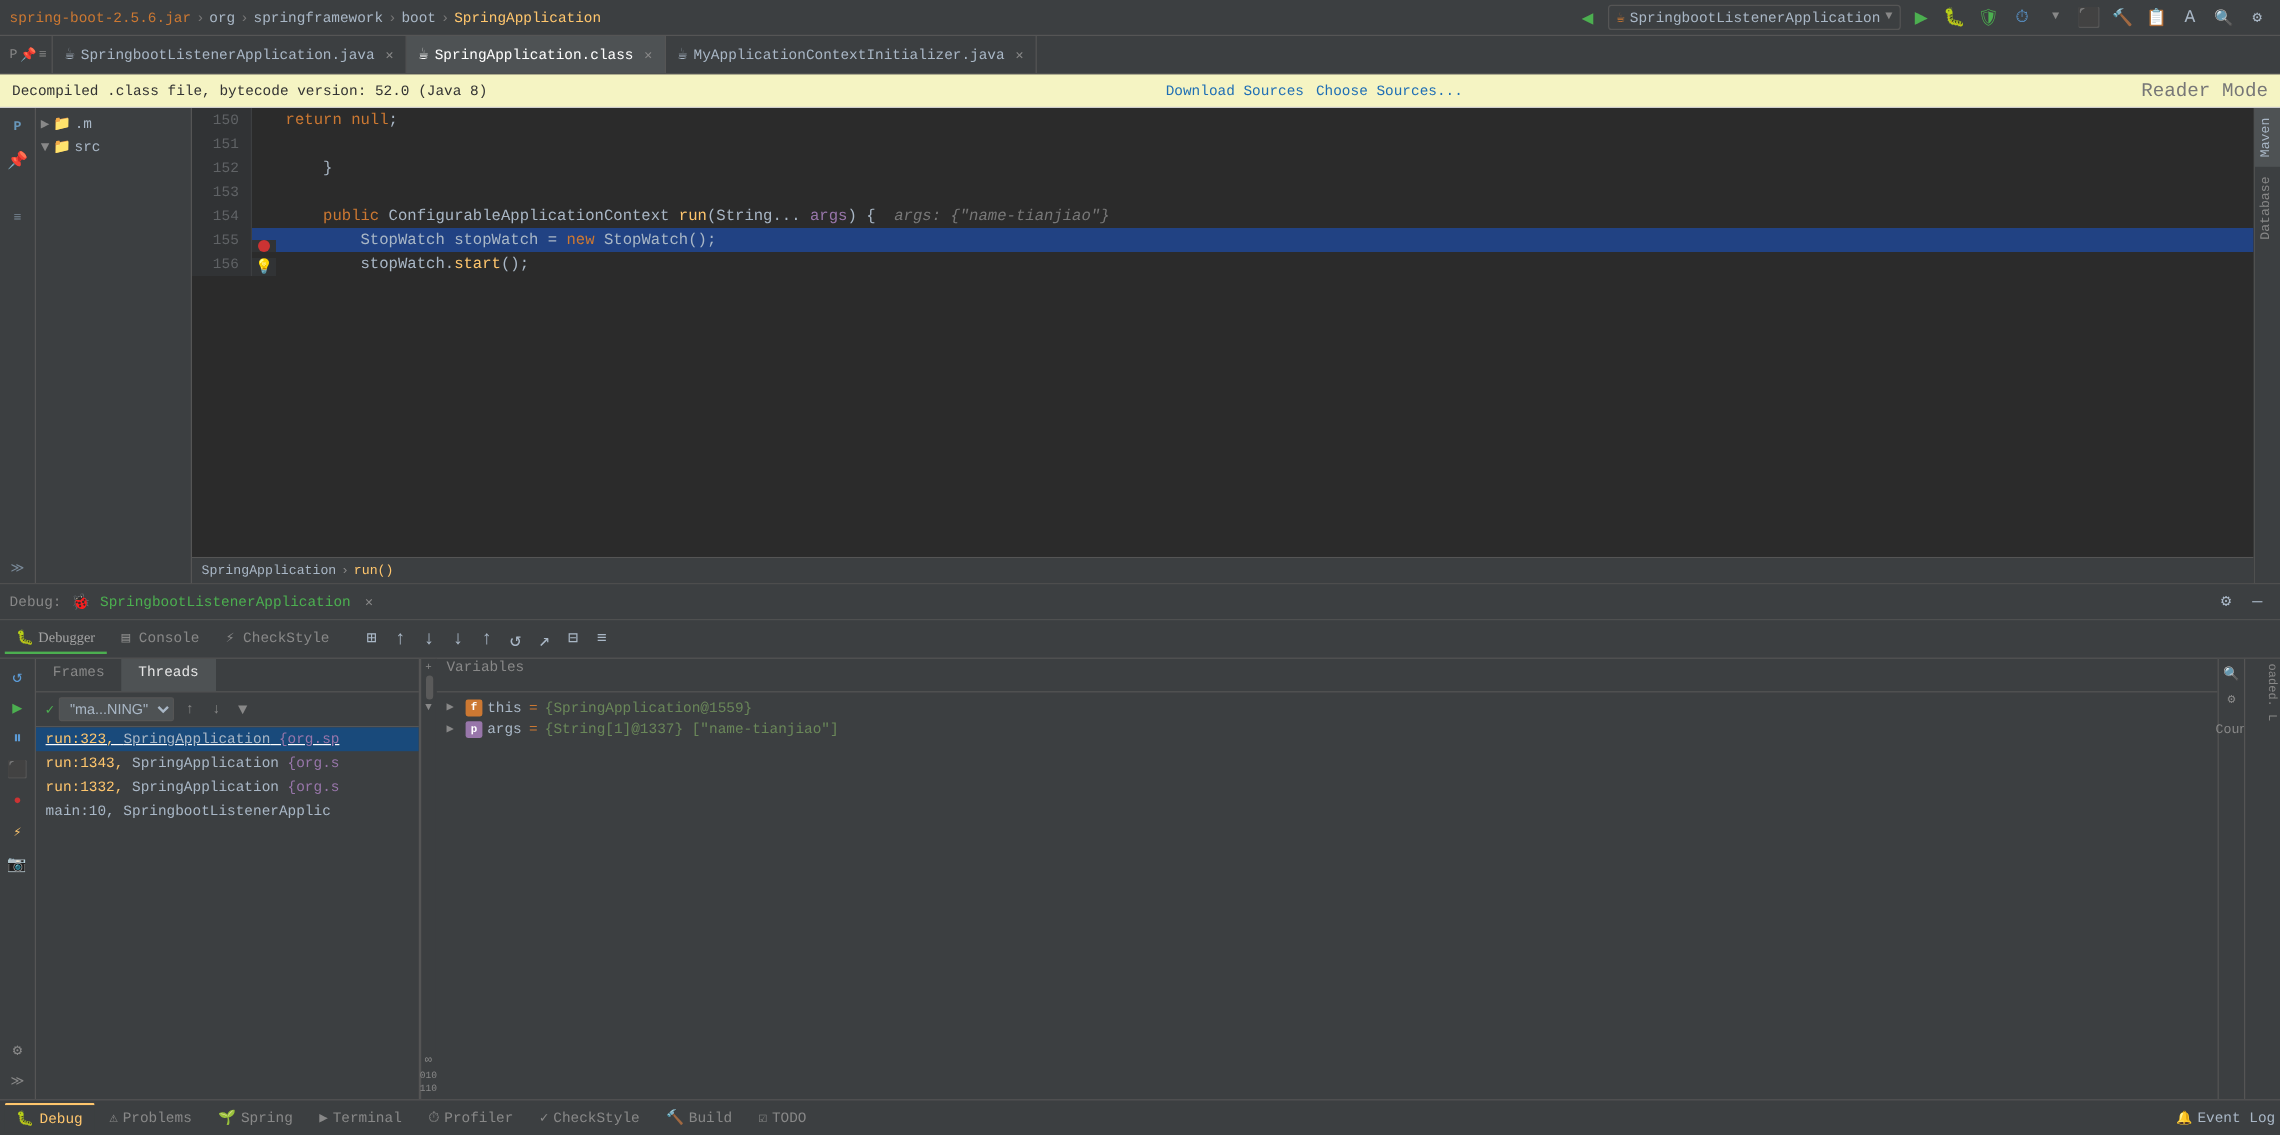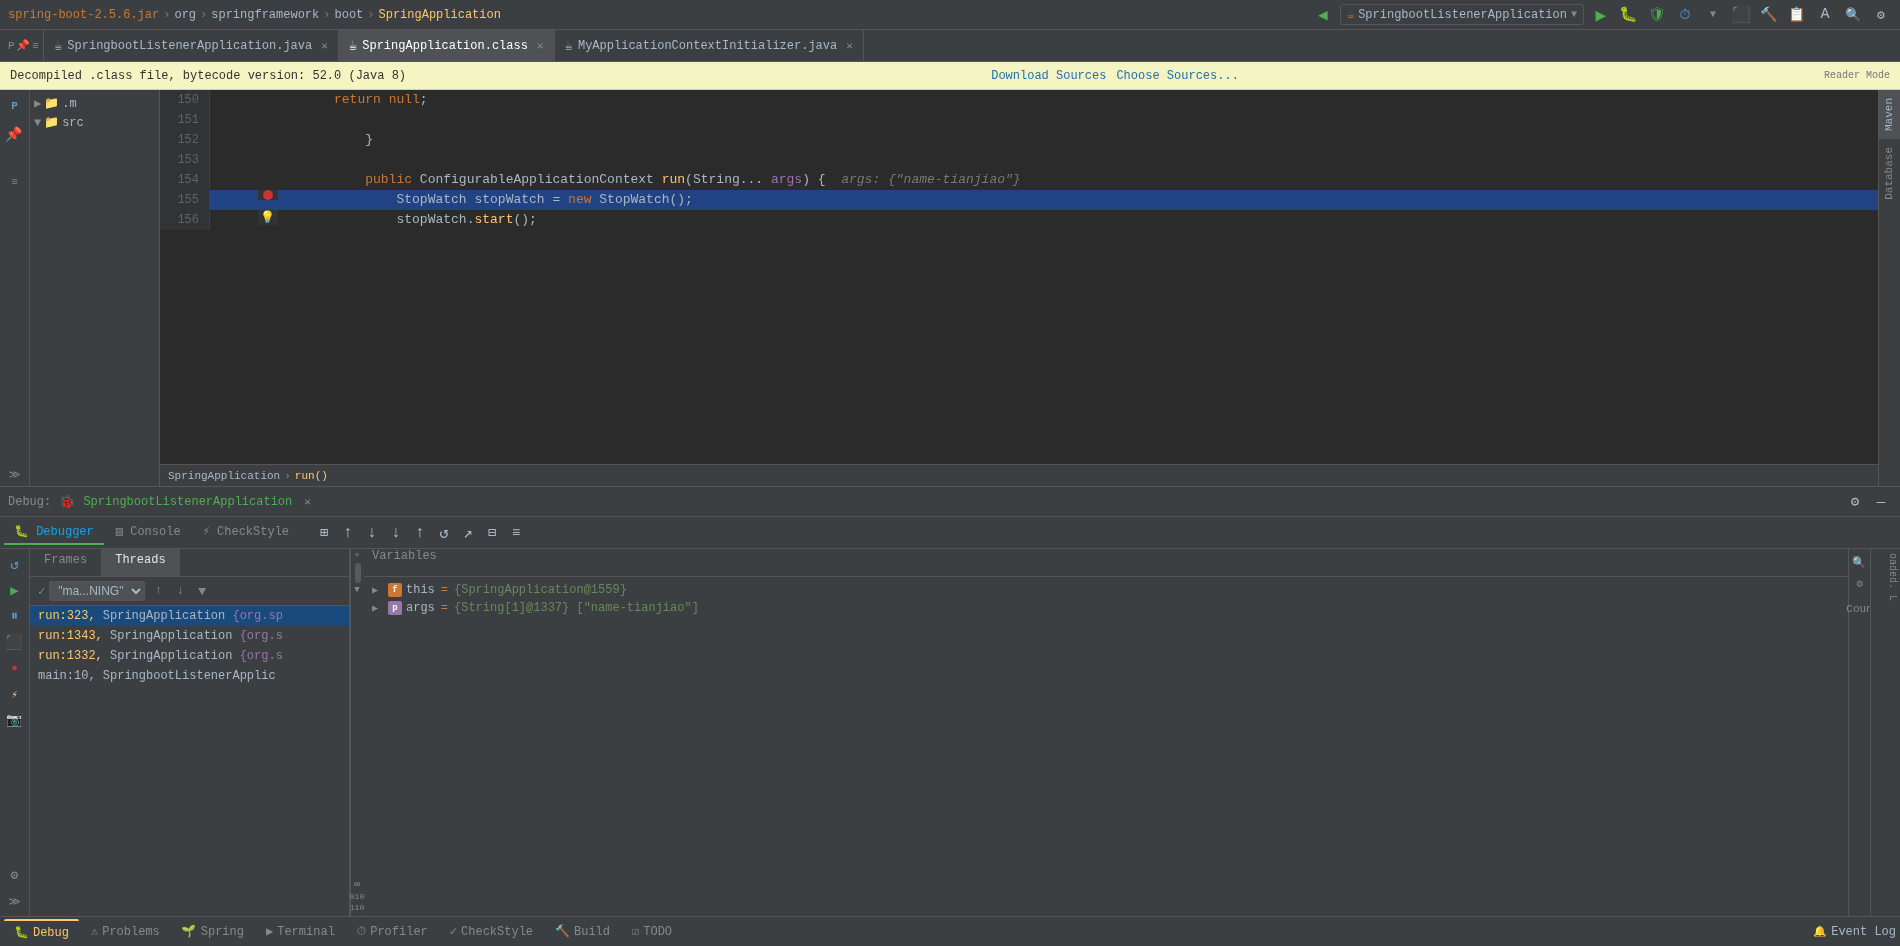--- a/index.html
+++ b/index.html
@@ -130,23 +130,22 @@
 
     
     .code-editor {
       flex: 1;
       background: #2b2b2b;
       overflow: auto;
       position: relative;
     }
     .code-line {
       display: flex;
-      align-items: flex-start;
+      align-items: flex-end;
       min-height: 20px;
-      gap: 48px;
     }
     .code-line.highlighted { background: #214283; }
     .line-num {
       width: 50px;
       min-width: 50px;
       color: #606366;
       font-size: 12px;
       text-align: right;
       padding-right: 10px;
       padding-left: 4px;
@@ -234,22 +233,23 @@
       border-bottom: 1px solid #555;
     }
     .debug-tab {
       padding: 4px 10px;
       font-size: 12px;
       cursor: pointer;
       color: #888;
       border-bottom: 2px solid transparent;
     }
     .debug-tab.active {
-      color: #0ea5e9;
+      color: #a3a3a3;
       border-bottom: 2px solid #4caf50;
+      font-family: Liberation Serif, serif;
     }
 
     .debug-body {
       display: flex;
       flex: 1;
       overflow: hidden;
     }
 
     
     .debug-left {
@@ -302,21 +302,21 @@
       overflow-y: auto;
     }
     .frame-item {
       padding: 3px 8px;
       cursor: pointer;
       font-size: 12px;
       white-space: nowrap;
       overflow: hidden;
       text-overflow: ellipsis;
     }
-    .frame-item.active { background: #194a7b; color: #fff; }
+    .frame-item.active { background: #194a7b; color: #fff; text-decoration: underline; }
 
     
     .debug-right {
       flex: 1;
       display: flex;
       flex-direction: column;
     }
     .variables-header {
       height: 28px;
       border-bottom: 1px solid #555;
@@ -502,21 +502,21 @@
       <span class="close-x">✕</span>
     </div>
   </div>
 
   <div class="info-bar">
     <span>Decompiled .class file, bytecode version: 52.0 (Java 8)</span>
     <div class="info-links">
       <a href="#">Download Sources</a>
       <a href="#">Choose Sources...</a>
     </div>
-    <span style="color:#777;font-size:10px;">Reader Mode</span>
+    <span style="color:#777;font-size:16px;">Reader Mode</span>
   </div>
 
   <div style="display:flex;flex:1;overflow:hidden;">
 
     <div class="left-sidebar">
       <div class="sidebar-icon" style="font-size:11px;color:#6897bb;font-weight:bold;">P</div>
       <div class="sidebar-icon">📌</div>
       <div class="sidebar-icon" style="margin-top:20px;font-size:11px;">≡</div>
       <div class="sidebar-icon" style="margin-top:auto;font-size:11px;">≫</div>
     </div>

